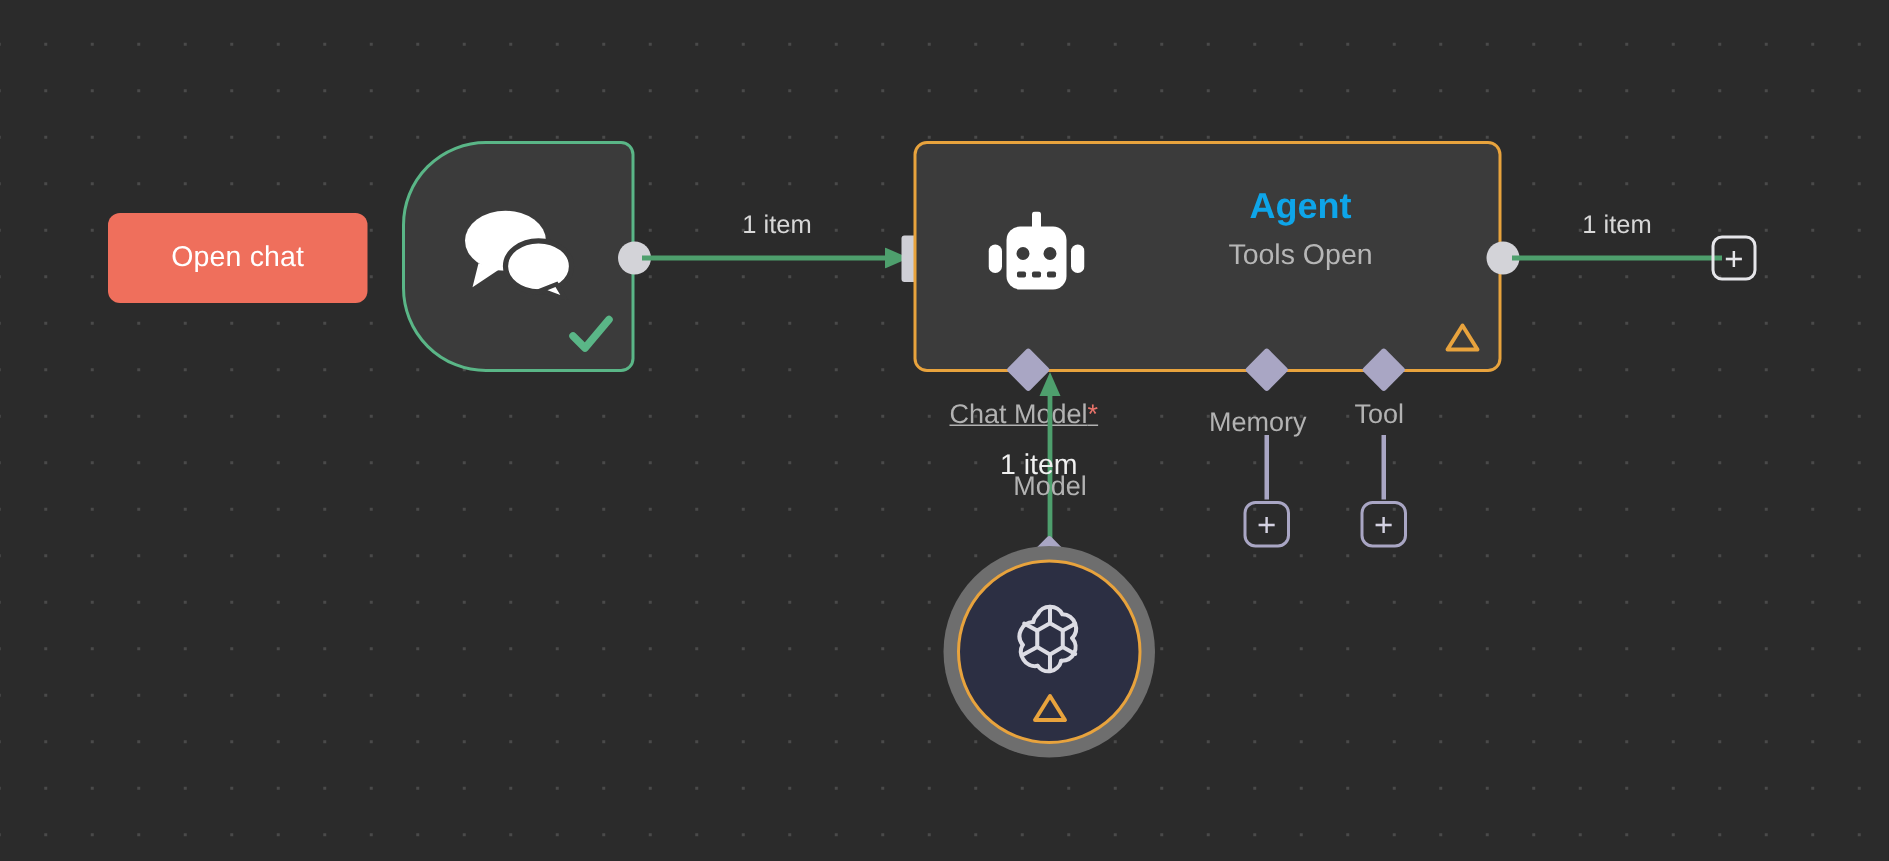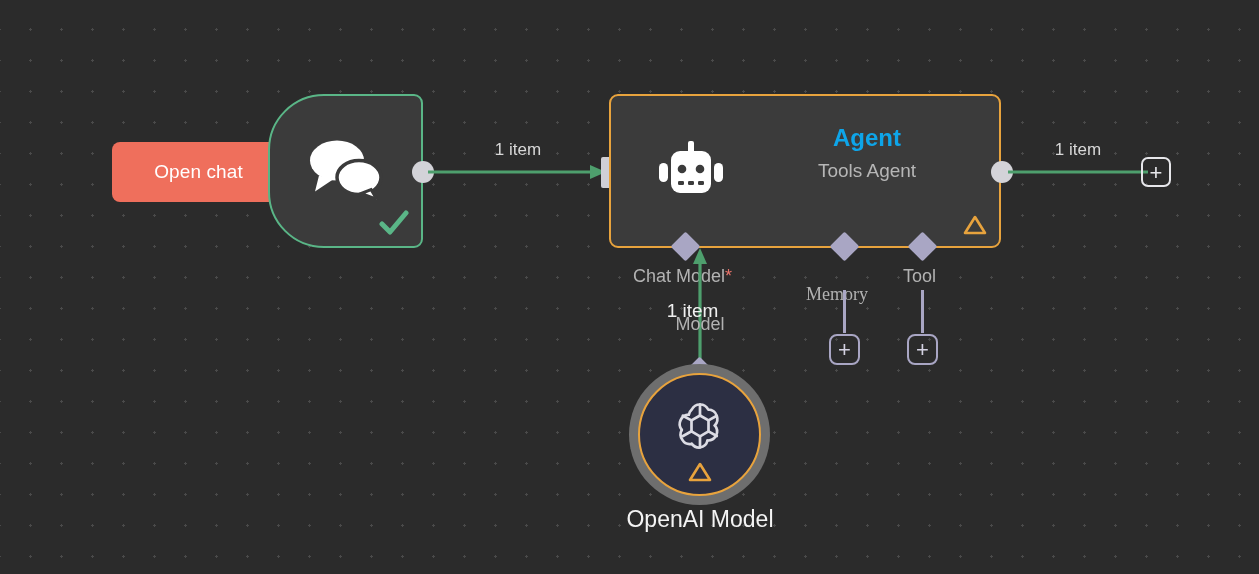--- a/index.html
+++ b/index.html
@@ -29,21 +29,20 @@
     border: none;
     border-radius: 8px;
     color: #ffffff;
     font-size: 19px;
     font-family: "Liberation Sans", sans-serif;
     letter-spacing: .1px;
     cursor: pointer;
     padding: 0;
     line-height: 60px;
     text-align: center;
-    margin-left: 40px;
   }
 
   
   #trigger-node {
     position: absolute;
     left: 268px; top: 94px;
     width: 155px; height: 154px;
     background: #3b3b3b;
     border: 2.5px solid #5ab687;
     border-radius: 56px 9px 9px 56px;
@@ -186,23 +185,23 @@
   #diamond-chatmodel { left: 675px; top: 236px; }
   #diamond-memory   { left: 834px; top: 236px; }
   #diamond-tool     { left: 912px; top: 236px; }
 
   .sub-label {
     position: absolute;
     color: #b2b2b2;
     font-size: 18px;
     white-space: nowrap;
   }
-  #label-chatmodel { left: 633px; top: 266px; }
+  #label-chatmodel { left: 633px; top: 266px; text-decoration: underline; }
   #label-chatmodel .req { color: #e8736a; }
-  #label-memory { left: 806px; top: 284px; font-family: Liberation Serif, serif; }
+  #label-memory { left: 806px; top: 271px; }
   #label-tool   { left: 903px; top: 266px; }
 
   
   .stem {
     position: absolute;
     width: 3px;
     background: #a9a6c4;
   }
   #stem-memory { left: 843px; top: 290px; height: 43px; }
   #stem-tool   { left: 921px; top: 290px; height: 43px; }
@@ -331,21 +330,21 @@
       <rect x="12" y="10" width="40" height="42" rx="9" fill="#ffffff"></rect>
       <rect x="0" y="22" width="9" height="19" rx="4.5" fill="#ffffff"></rect>
       <rect x="55" y="22" width="9" height="19" rx="4.5" fill="#ffffff"></rect>
       <circle cx="23" cy="28" r="4.3" fill="#3b3b3b"></circle>
       <circle cx="41" cy="28" r="4.3" fill="#3b3b3b"></circle>
       <rect x="19" y="40" width="6" height="4" rx="1.2" fill="#3b3b3b"></rect>
       <rect x="29" y="40" width="6" height="4" rx="1.2" fill="#3b3b3b"></rect>
       <rect x="39" y="40" width="6" height="4" rx="1.2" fill="#3b3b3b"></rect>
     </svg>
     <div id="agent-title">Agent</div>
-    <div id="agent-subtitle">Tools Agent</div>
+    <div id="agent-subtitle">Tools Open</div>
     <svg id="agent-warning" viewBox="0 0 24 22">
       <path d="M12 3 L22 19 L2 19 Z" fill="none" stroke="#e8a33d" stroke-width="2.6" stroke-linejoin="round"></path>
     </svg>
   </div>
   <div id="agent-out-dot"></div>
 
   <div id="conn-out-label">1 item</div>
   <svg id="conn-out" viewBox="0 0 140 14">
     <line x1="0" y1="7" x2="140" y2="7" stroke="#4e9f6d" stroke-width="3.2"></line>
   </svg>
@@ -384,15 +383,14 @@
         <path d="M7.8 29.9 a9.2 9.2 0 0 1 -1.2 -9.8 a9.2 9.2 0 0 1 8.2 -5.4"></path>
         <path d="M14.8 14.7 a9.2 9.2 0 0 1 3 -5.2 a9.2 9.2 0 0 1 8.2 -5"></path>
         <path d="M26 15.5 L34.5 20.4 L34.5 31.3 L26 36.3 L17.5 31.3 L17.5 20.4 Z"></path>
         <path d="M26 15.5 L26 4.8 M34.5 20.4 L42.8 15.8 M34.5 31.3 L42.8 36 M26 36.3 L26 47.3 M17.5 31.3 L8.6 36.2 M17.5 20.4 L8.8 15.7"></path>
       </g>
     </svg>
     <svg id="openai-warning" viewBox="0 0 24 22">
       <path d="M12 3 L22 19 L2 19 Z" fill="none" stroke="#e8a33d" stroke-width="2.6" stroke-linejoin="round"></path>
     </svg>
   </div>
-  <div id="openai-label">OpenAI Model</div>
 
 </div>
 
 </body></html>

